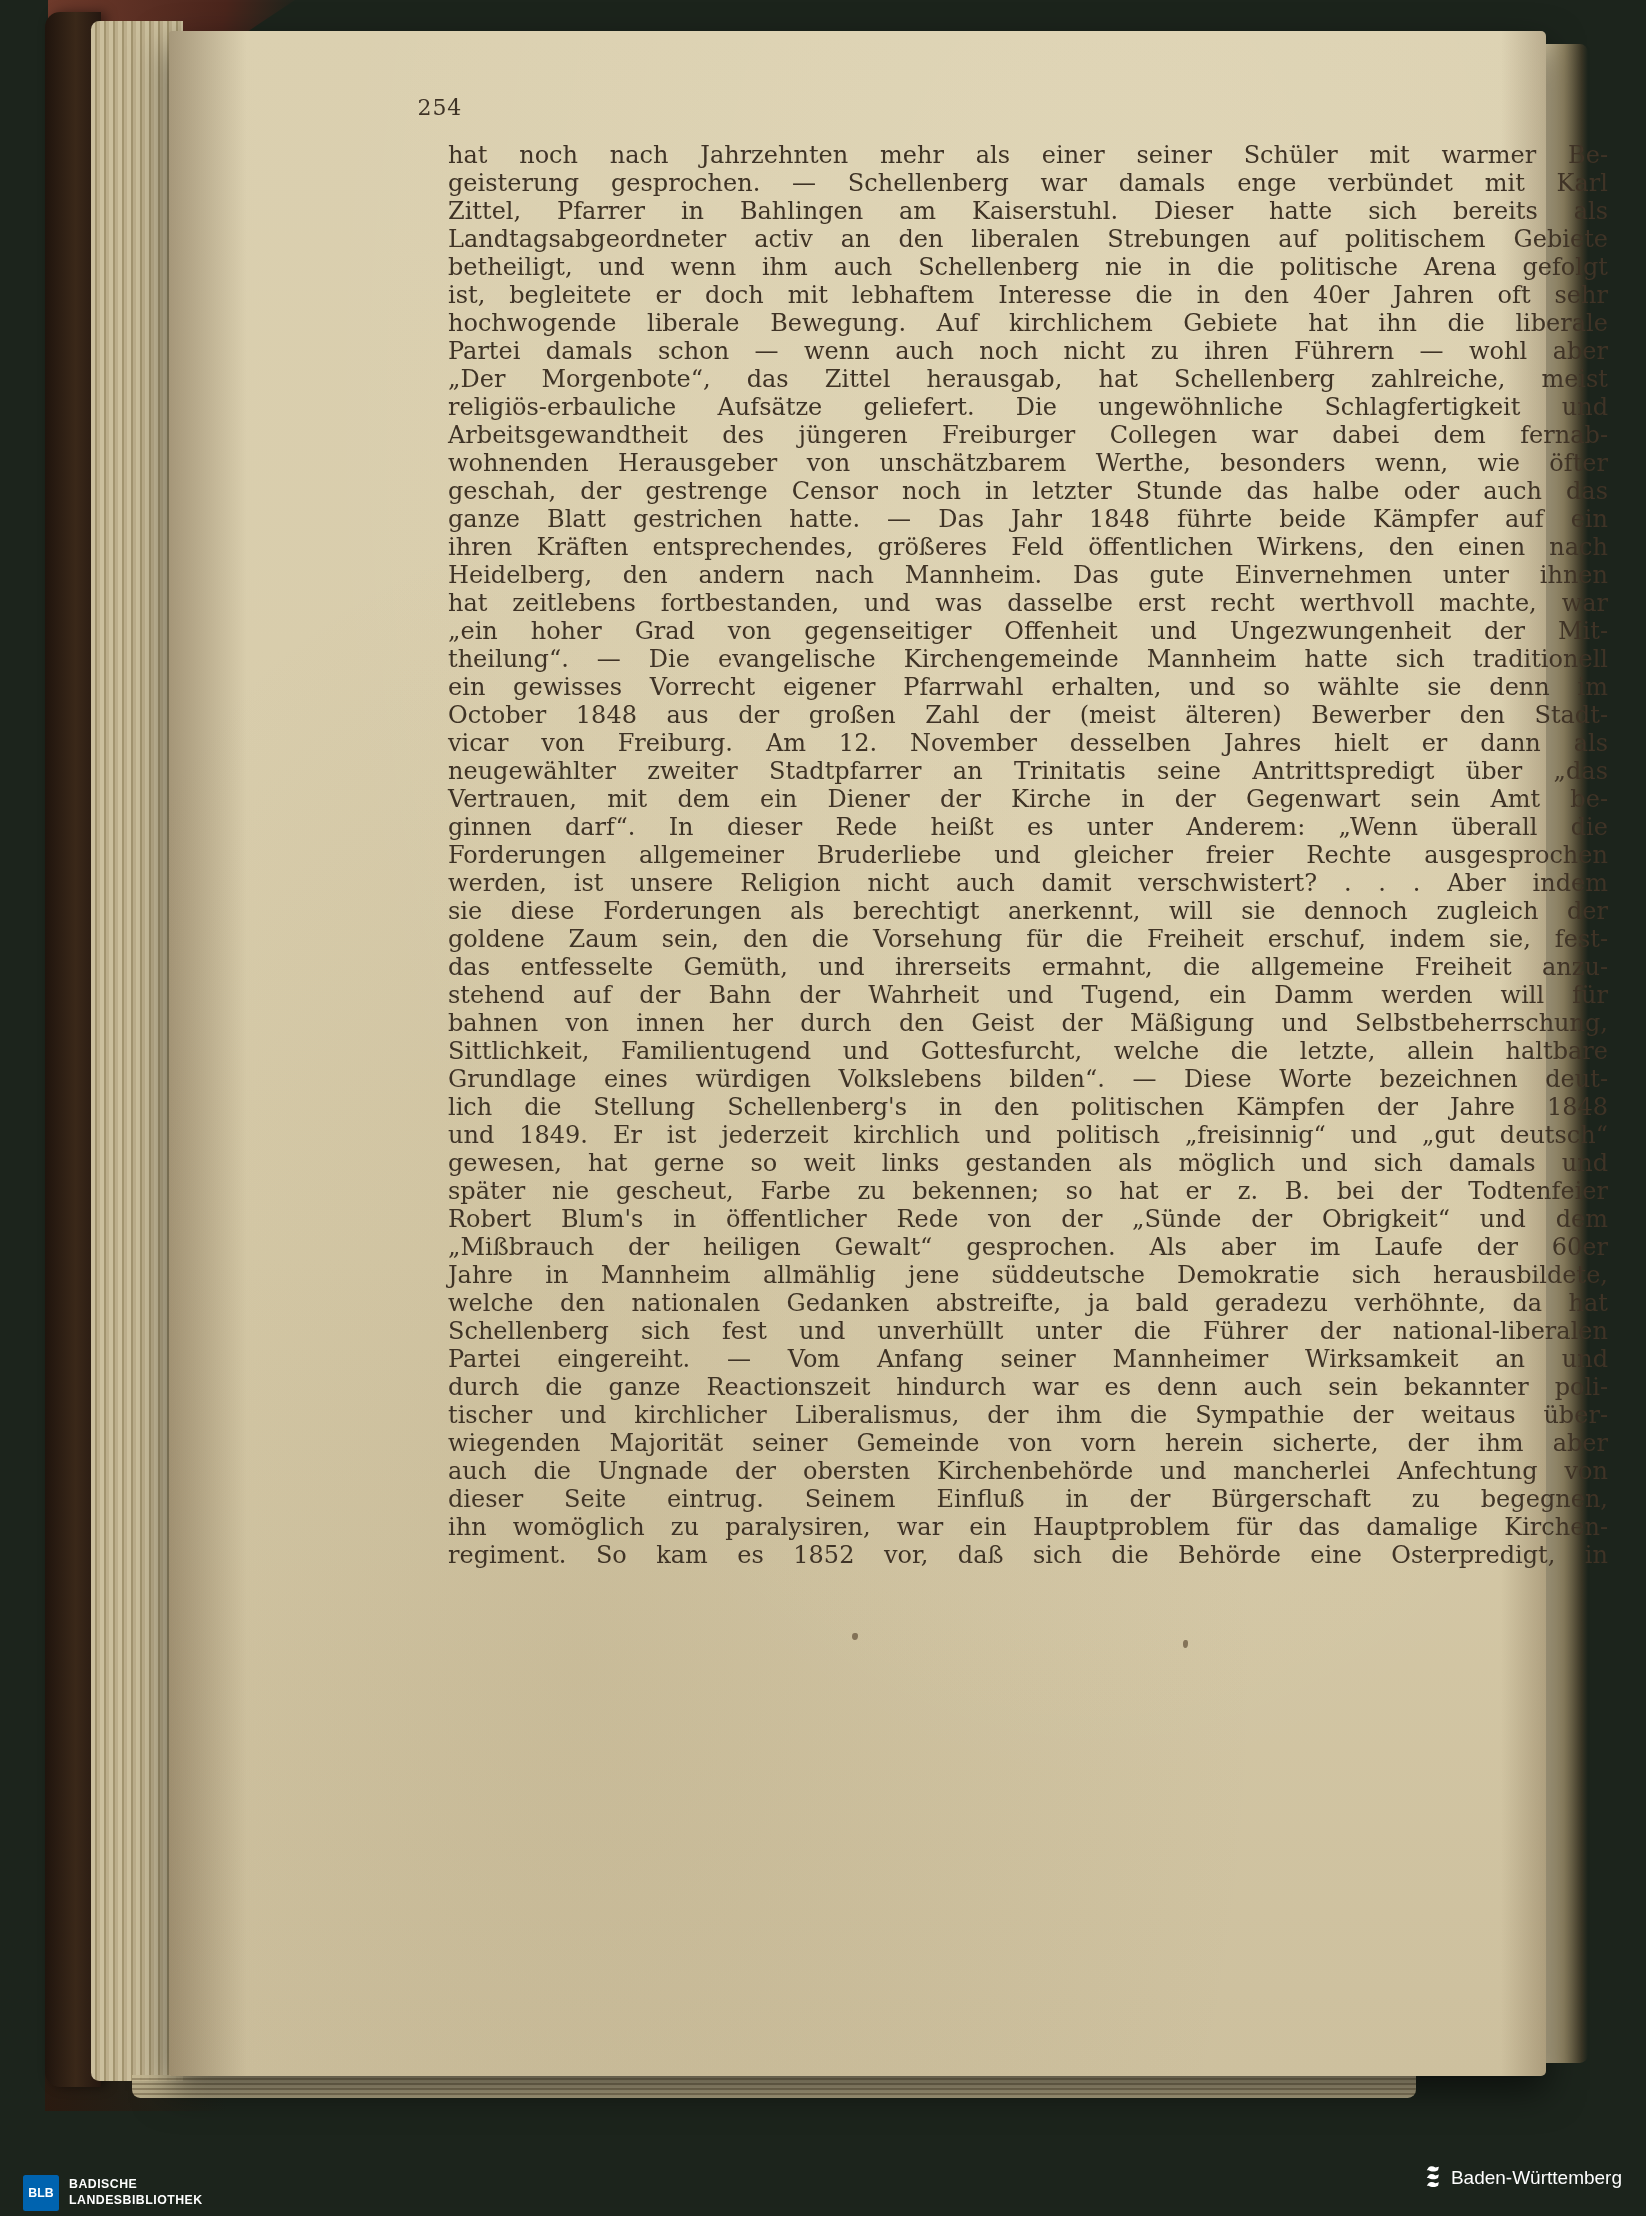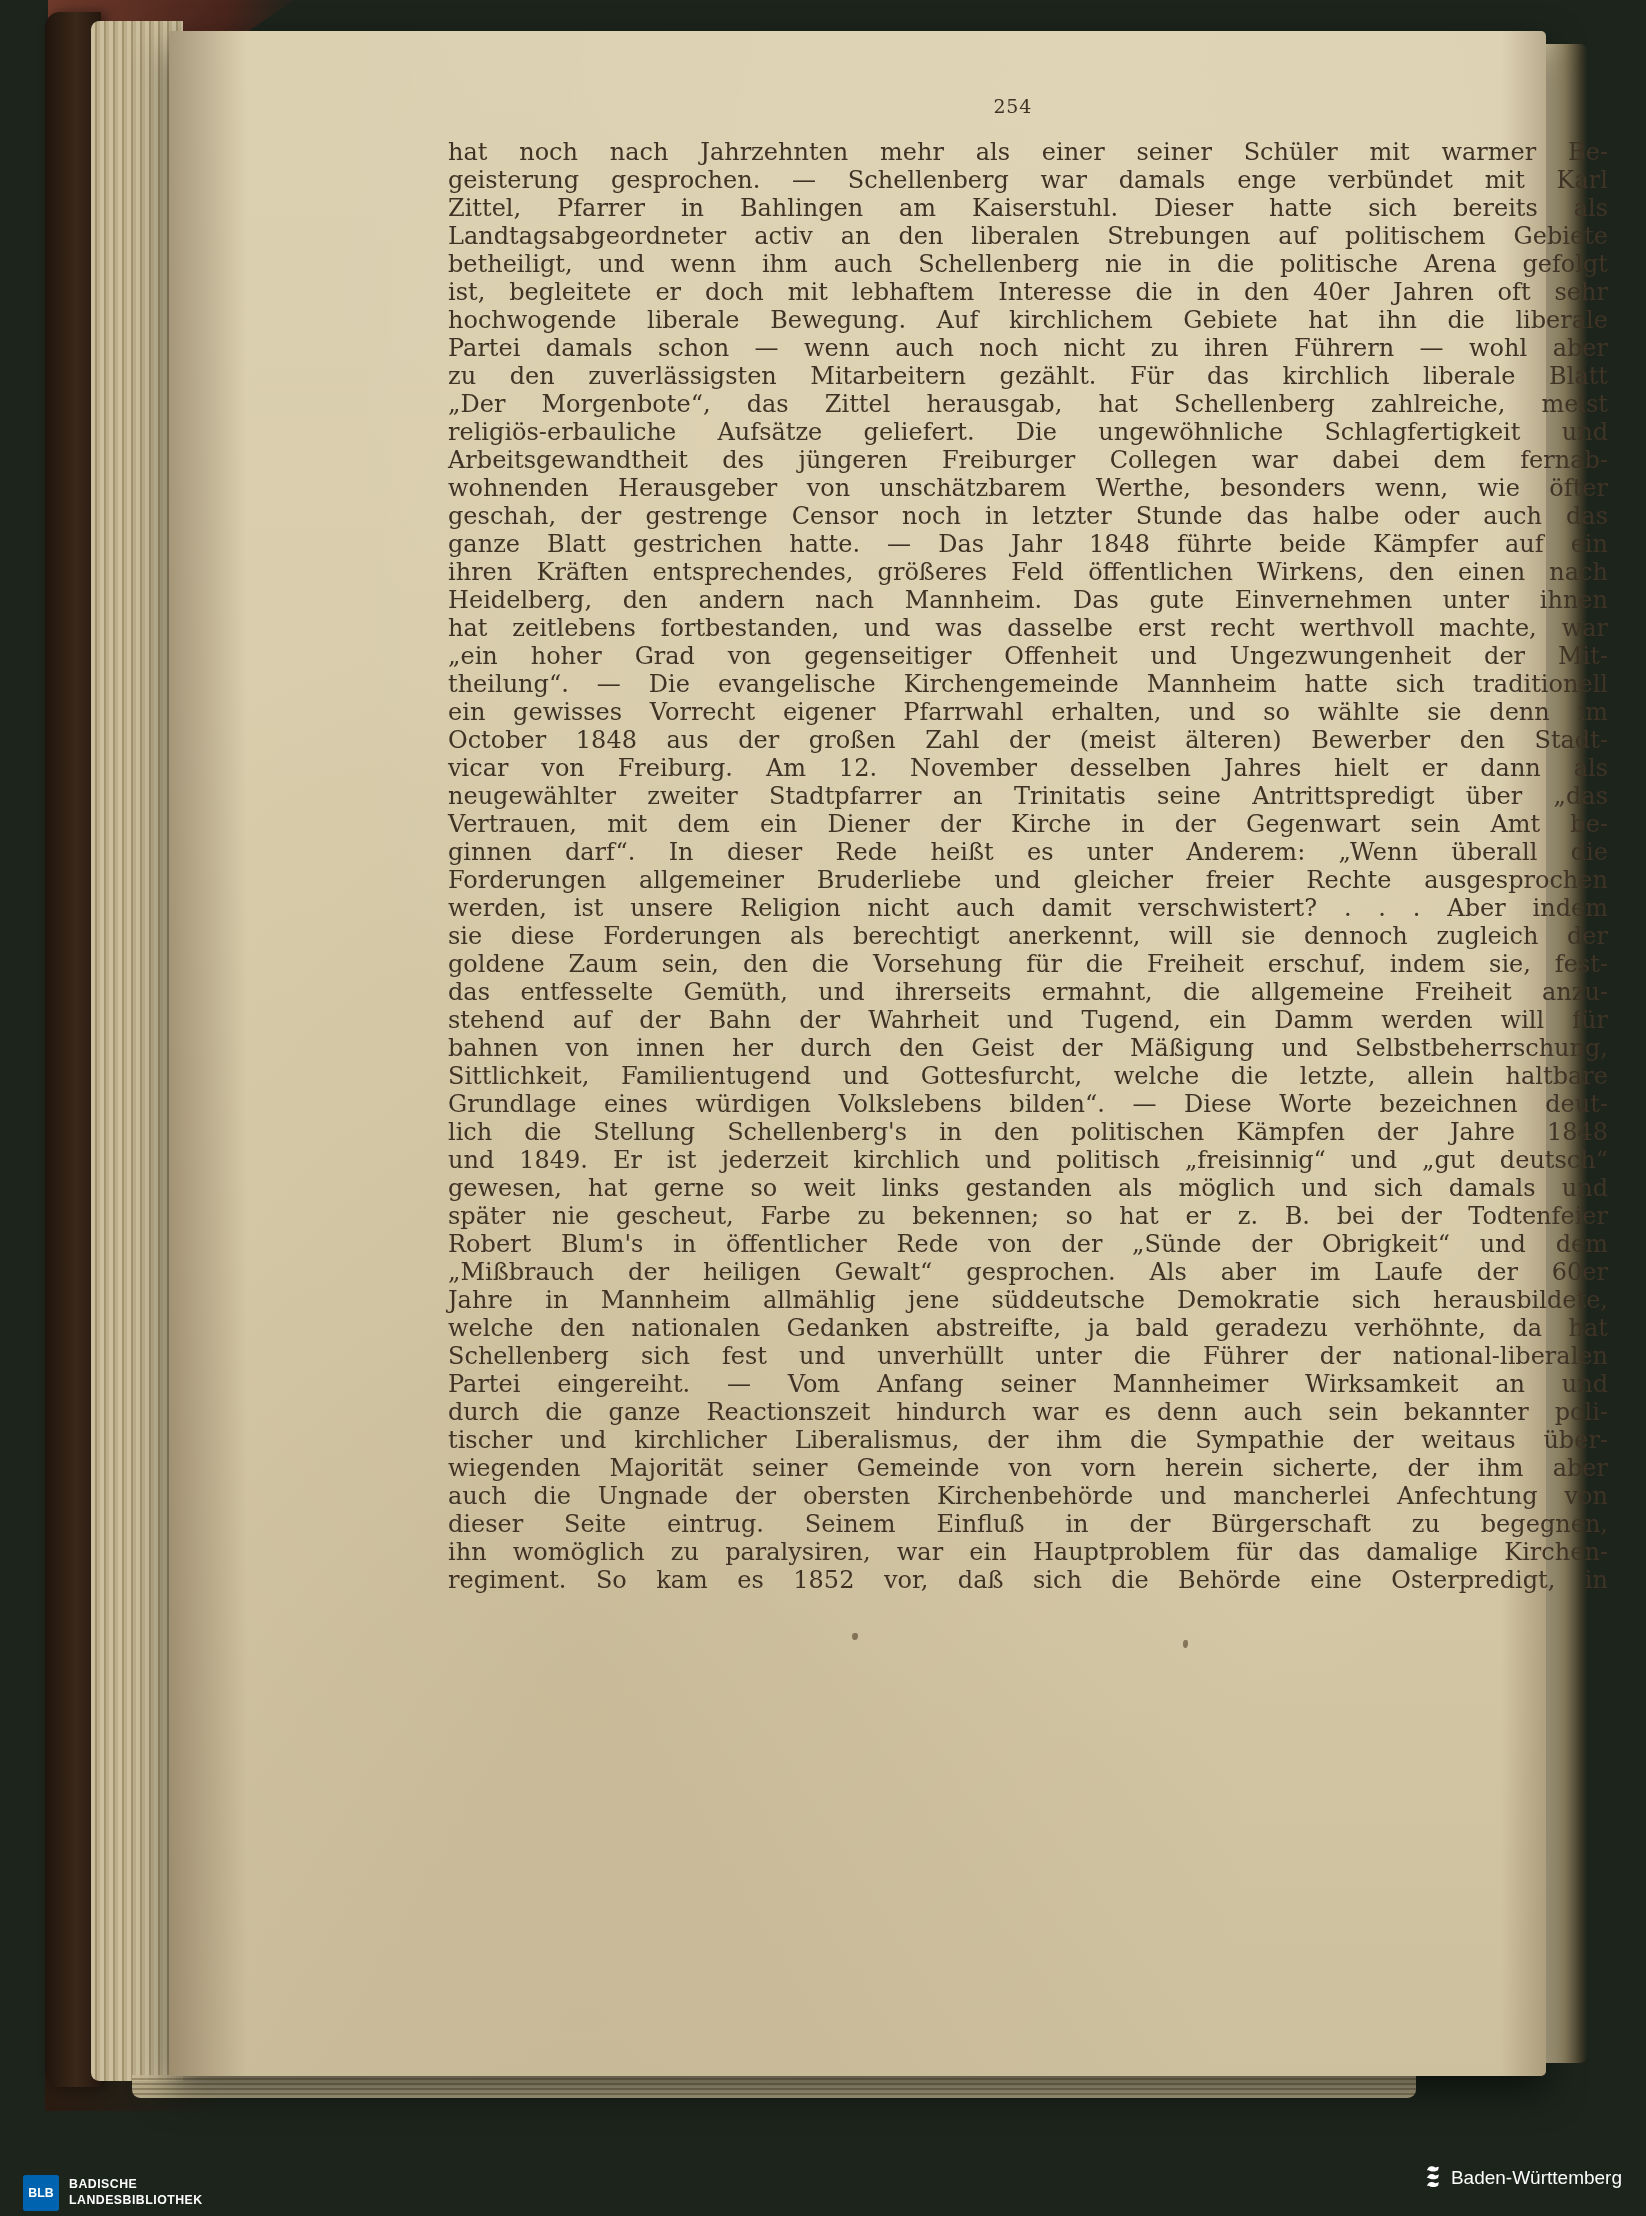--- a/index.html
+++ b/index.html
@@ -30,21 +30,21 @@
           linear-gradient(90deg, rgba(80,60,35,.38), rgba(80,60,35,0) 78px),
           linear-gradient(270deg, rgba(95,75,45,.30), rgba(95,75,45,0) 45px),
           linear-gradient(180deg,#dbd0b0 0%,#d6caa8 60%,#cdc09e 100%);
         box-shadow:0 15px 37px rgba(0,0,0,.55);}
   
   .right-sliver{position:absolute;left:1545px;top:44px;width:43px;height:2019px;
         background:linear-gradient(90deg,#cfc29e,#8d8160 45%,#3a3626 85%,rgba(0,0,0,0));
         border-radius:0 8.2px 8.2px 0;}
   
   .text-block{position:absolute;left:247px;top:64px;width:1192px;color:#3f3326;}
-  .page-number{font-size:19px;letter-spacing:0.8px;margin:0 0 21.4px 1.6px;text-align:center;}
+  .page-number{font-size:22px;letter-spacing:0.8px;margin:0 0 21.4px 1.6px;}
   .tline{font-size:24px;line-height:28px;text-align:justify;text-align-last:justify;
          white-space:normal;word-spacing:0.8px;margin-left:32px;}
   .speck{position:absolute;background:rgba(70,50,30,.55);border-radius:50% 40% 60% 50%;}
   .speck.s1{left:852px;top:1633px;width:5.8px;height:7.4px;}
   .speck.s2{left:1183px;top:1640px;width:5px;height:8.2px;}
   
   .footer-left{position:absolute;left:23px;bottom:5px;display:flex;gap:10px;align-items:center;
         font-family:"Liberation Sans",sans-serif;cursor:pointer;}
   .blb-badge{width:36px;height:36px;background:#0063af;color:#fff;font-weight:bold;font-size:12.3px;
         display:flex;align-items:center;justify-content:center;border-radius:2.5px;}
@@ -70,21 +70,20 @@
       <div class="page-number">254</div>
       <div>
           <div class="tline">hat noch nach Jahrzehnten mehr als einer seiner Schüler mit warmer Be-</div>
           <div class="tline">geisterung gesprochen. — Schellenberg war damals enge verbündet mit Karl</div>
           <div class="tline">Zittel, Pfarrer in Bahlingen am Kaiserstuhl. Dieser hatte sich bereits als</div>
           <div class="tline">Landtagsabgeordneter activ an den liberalen Strebungen auf politischem Gebiete</div>
           <div class="tline">betheiligt, und wenn ihm auch Schellenberg nie in die politische Arena gefolgt</div>
           <div class="tline">ist, begleitete er doch mit lebhaftem Interesse die in den 40er Jahren oft sehr</div>
           <div class="tline">hochwogende liberale Bewegung. Auf kirchlichem Gebiete hat ihn die liberale</div>
           <div class="tline">Partei damals schon — wenn auch noch nicht zu ihren Führern — wohl aber</div>
-          <div class="tline">zu den zuverlässigsten Mitarbeitern gezählt. Für das kirchlich liberale Blatt</div>
           <div class="tline">„Der Morgenbote“, das Zittel herausgab, hat Schellenberg zahlreiche, meist</div>
           <div class="tline">religiös-erbauliche Aufsätze geliefert. Die ungewöhnliche Schlagfertigkeit und</div>
           <div class="tline">Arbeitsgewandtheit des jüngeren Freiburger Collegen war dabei dem fernab-</div>
           <div class="tline">wohnenden Herausgeber von unschätzbarem Werthe, besonders wenn, wie öfter</div>
           <div class="tline">geschah, der gestrenge Censor noch in letzter Stunde das halbe oder auch das</div>
           <div class="tline">ganze Blatt gestrichen hatte. — Das Jahr 1848 führte beide Kämpfer auf ein</div>
           <div class="tline">ihren Kräften entsprechendes, größeres Feld öffentlichen Wirkens, den einen nach</div>
           <div class="tline">Heidelberg, den andern nach Mannheim. Das gute Einvernehmen unter ihnen</div>
           <div class="tline">hat zeitlebens fortbestanden, und was dasselbe erst recht werthvoll machte, war</div>
           <div class="tline">„ein hoher Grad von gegenseitiger Offenheit und Ungezwungenheit der Mit-</div>

